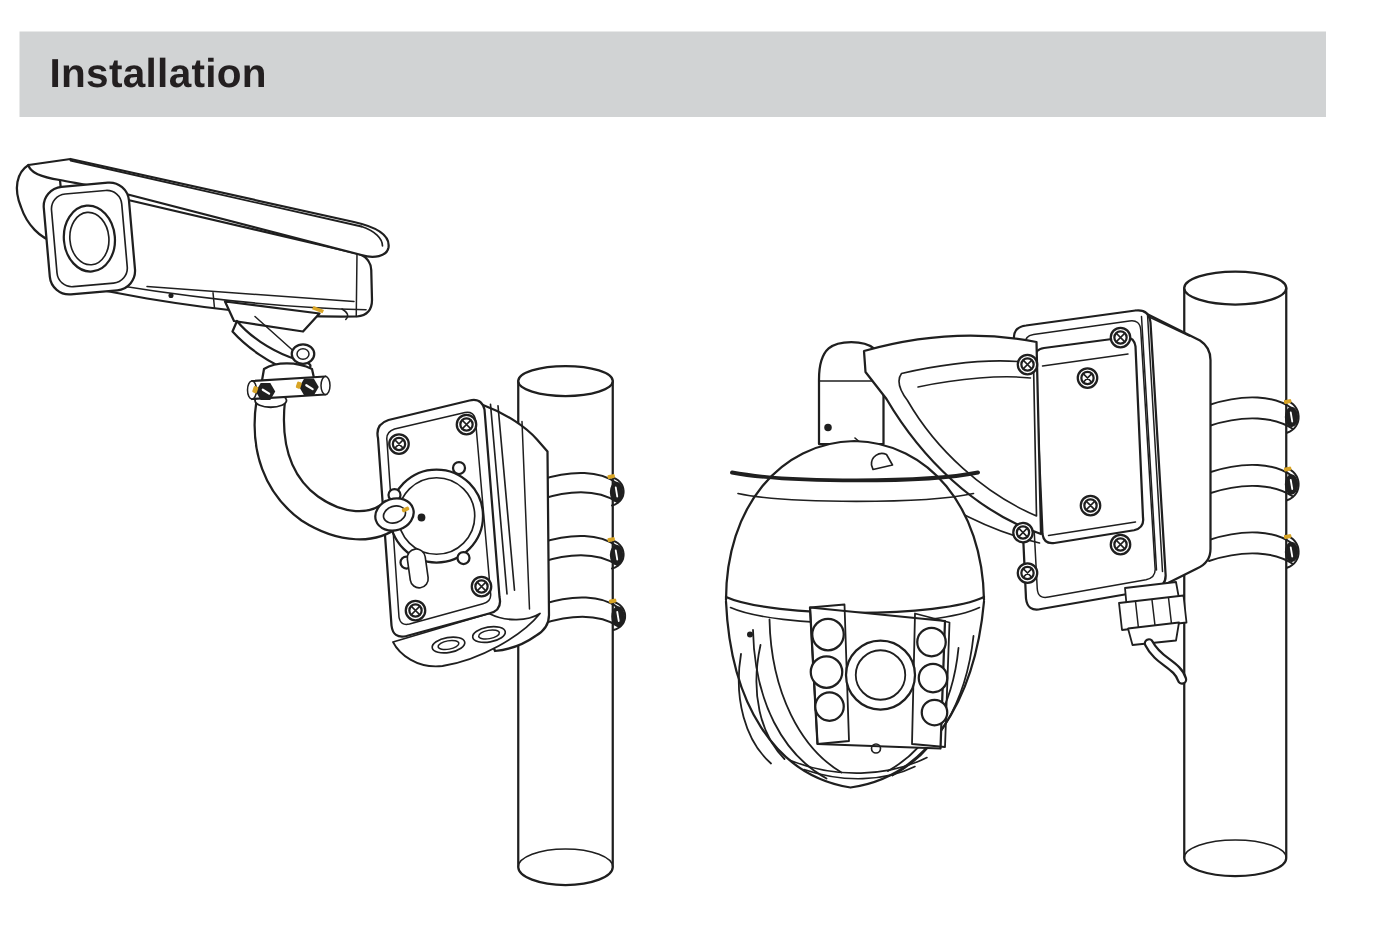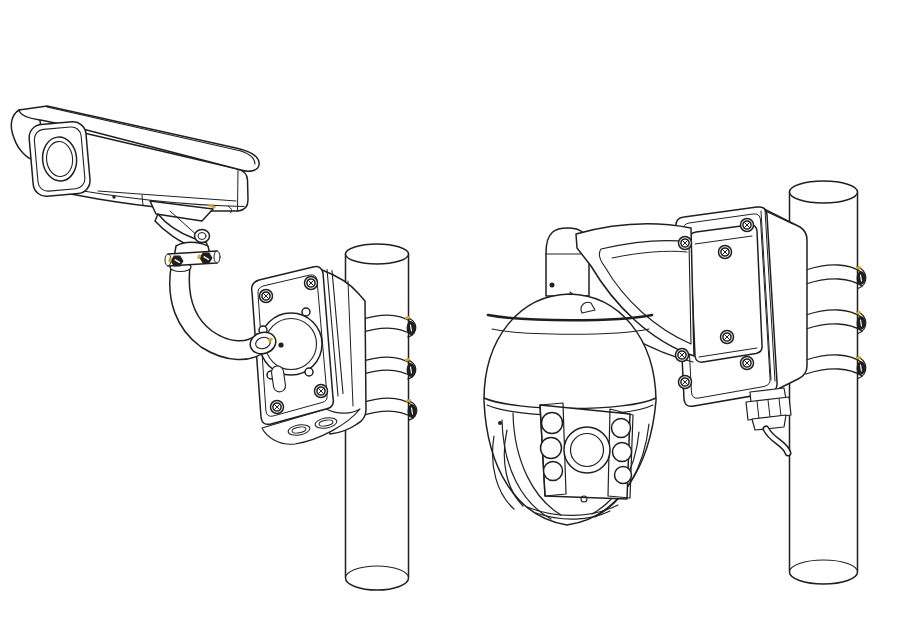--- a/index.html
+++ b/index.html
@@ -8,20 +8,23 @@
   .section-header{position:absolute;left:13px;top:21px;width:871px;height:57px;
         box-sizing:border-box;display:flex;align-items:center;padding-left:20px;}
   .section-header .title{font-size:27px;font-weight:bold;letter-spacing:0.2px;}
   .art{position:absolute;left:0;top:0;width:924px;height:625px;}
 </style>
 </head>
 <body>
 
 <div class="page">
 
+  <div class="section-header" style="background: rgb(209, 211, 212);">
+    <span class="title" style="color: rgb(35, 31, 32);">Installation</span>
+  </div>
 
   <svg class="art" viewBox="0 0 924 625" xmlns="http://www.w3.org/2000/svg">
     <defs>
       <g id="screwdef">
         <circle r="6.5" fill="#fff"></circle>
         <circle r="4.1" fill="none"></circle>
         <path d="M-2.4,-2.4 L2.4,2.4 M-2.4,2.4 L2.4,-2.4" stroke-width="1"></path>
       </g>
       <g id="holedef">
           <circle r="4" fill="#fff"></circle>

